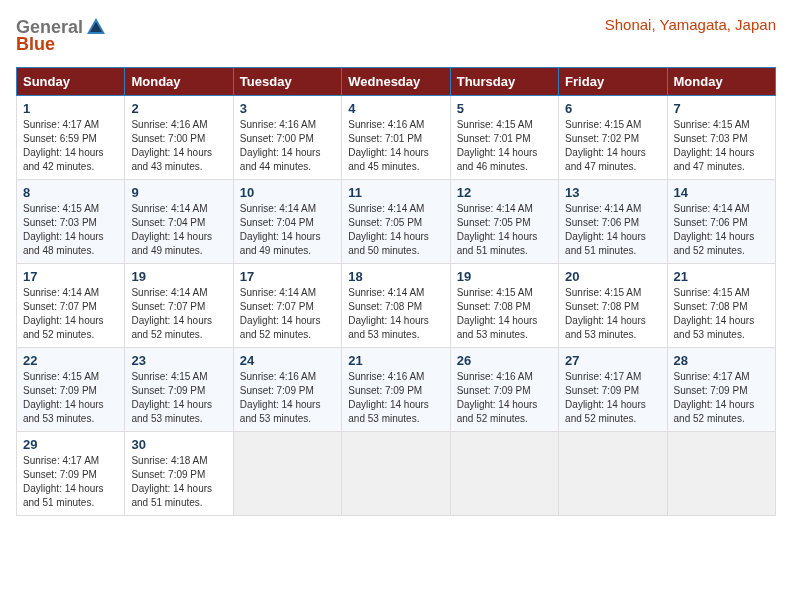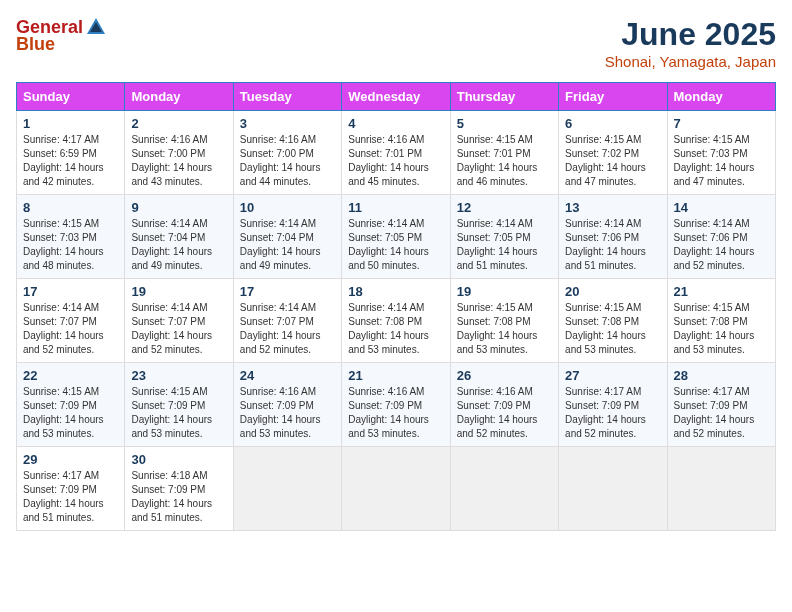--- a/index.html
+++ b/index.html
@@ -19,21 +19,21 @@
     .logo {
       display: flex;
       flex-direction: column;
       align-items: flex-start;
     }
     .logo-text {
       display: flex;
       align-items: center;
       font-size: 18px;
       font-weight: bold;
-      color: #b91c1c;
+      color: #737373;
     }
     .logo-icon {
       width: 22px;
       height: 22px;
       margin-left: 2px;
     }
     .title-block {
       text-align: right;
     }
     .title-block h1 {
@@ -45,21 +45,21 @@
       font-size: 15px;
       color: #c2410c;
       font-weight: normal;
     }
     .calendar {
       width: 100%;
       border-collapse: collapse;
       border: 1px solid #ccc;
     }
     .calendar th {
-      background: #d946ef;
+      background: #7f1d1d;
       color: #fff;
       font-size: 13px;
       font-weight: bold;
       padding: 6px 6px;
       text-align: left;
       border: 1px solid #2e7fc1;
     }
     .calendar td {
       vertical-align: top;
       padding: 5px 6px;
@@ -100,21 +100,20 @@
     <div class="logo-text">
       <span>General</span>
       <svg class="logo-icon" viewBox="0 0 22 22">
         <polygon points="11,2 20,18 2,18" fill="#2e7fc1"></polygon>
         <polygon points="11,6 17,16 5,16" fill="#1a3a5c"></polygon>
       </svg>
     </div>
     <div style="font-size:18px; font-weight:bold; color:#c2410c; margin-top:-4px;">Blue</div>
   </div>
   <div class="title-block">
-    <h1>June 2025</h1>
     <h2>Shonai, Yamagata, Japan</h2>
   </div>
 </div>
 
 <table class="calendar">
   <thead>
     <tr>
       <th>Sunday</th>
       <th>Monday</th>
       <th>Tuesday</th>

